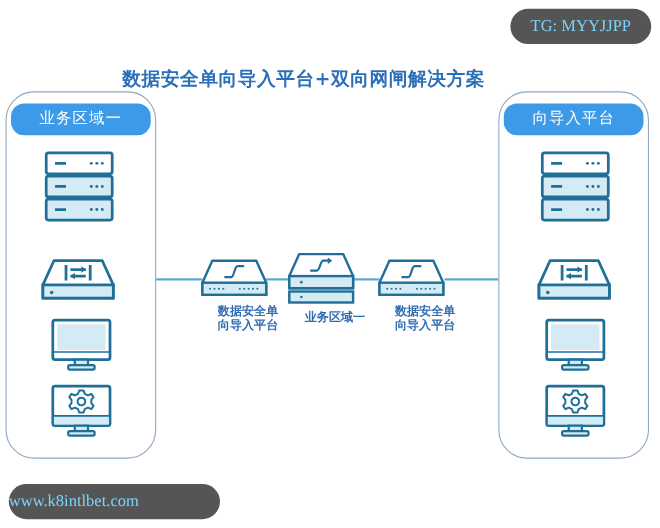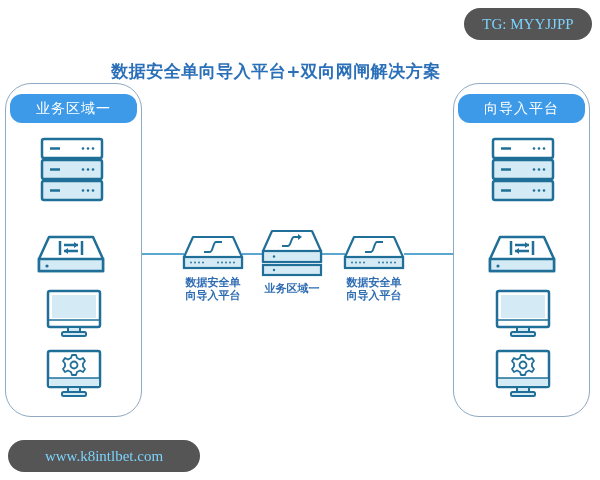--- a/index.html
+++ b/index.html
@@ -5,24 +5,24 @@
   html,body{margin:0;padding:0;}
   body{width:600px;height:480px;background:#ffffff;position:relative;overflow:hidden;font-family:"DejaVu Sans","Liberation Sans",sans-serif;}
   .title{position:absolute;left:0;width:552px;top:60px;text-align:center;font-family:"DejaVu Serif","Liberation Serif",serif;font-weight:bold;font-size:17px;color:#2a6fb8;letter-spacing:0.5px;}
   .panel{position:absolute;top:83px;width:137px;height:334px;border:1.5px solid #8fa9c2;border-radius:26px;box-sizing:border-box;background:#fff;}
   .panel.left{left:5px;}
   .panel.right{left:453px;}
   .zone-label{position:absolute;left:4px;right:4px;top:10px;height:29px;border-radius:12px;background:#3d9ae8;color:#fff;font-family:"DejaVu Serif","Liberation Serif",serif;font-size:14px;line-height:29px;text-align:center;letter-spacing:1px;}
   .icon{position:absolute;}
   .line{position:absolute;height:1.5px;background:#5aa7cf;top:253px;}
   .dev{position:absolute;}
-  .dev-label{position:absolute;text-align:center;font-size:11px;font-weight:bold;color:#2f6db3;line-height:13px;width:80px;}
+  .dev-label{position:absolute;text-align:right;font-size:11px;font-weight:bold;color:#2f6db3;line-height:13px;width:80px;}
   .wm{position:absolute;background:#555555;color:#7dd3fc;font-family:Liberation Serif, serif;border-radius:16px;}
   .wm.tg{right:8px;top:8px;width:128px;height:32px;line-height:32px;text-align:center;font-size:15px;}
-  .wm.site{left:8px;top:440px;width:192px;height:32px;line-height:32px;text-align:center;font-size:15px;}
+  .wm.site{left:8px;top:440px;width:192px;height:32px;line-height:32px;font-size:15px;}
 </style>
 </head>
 <body>
 
 <div class="title">数据安全单向导入平台+双向网闸解决方案</div>
 
 <div class="line" style="left:142px;width:42px;"></div>
 <div class="line" style="left:242px;width:22px;"></div>
 <div class="line" style="left:321px;width:24px;"></div>
 <div class="line" style="left:404px;width:49px;"></div>

